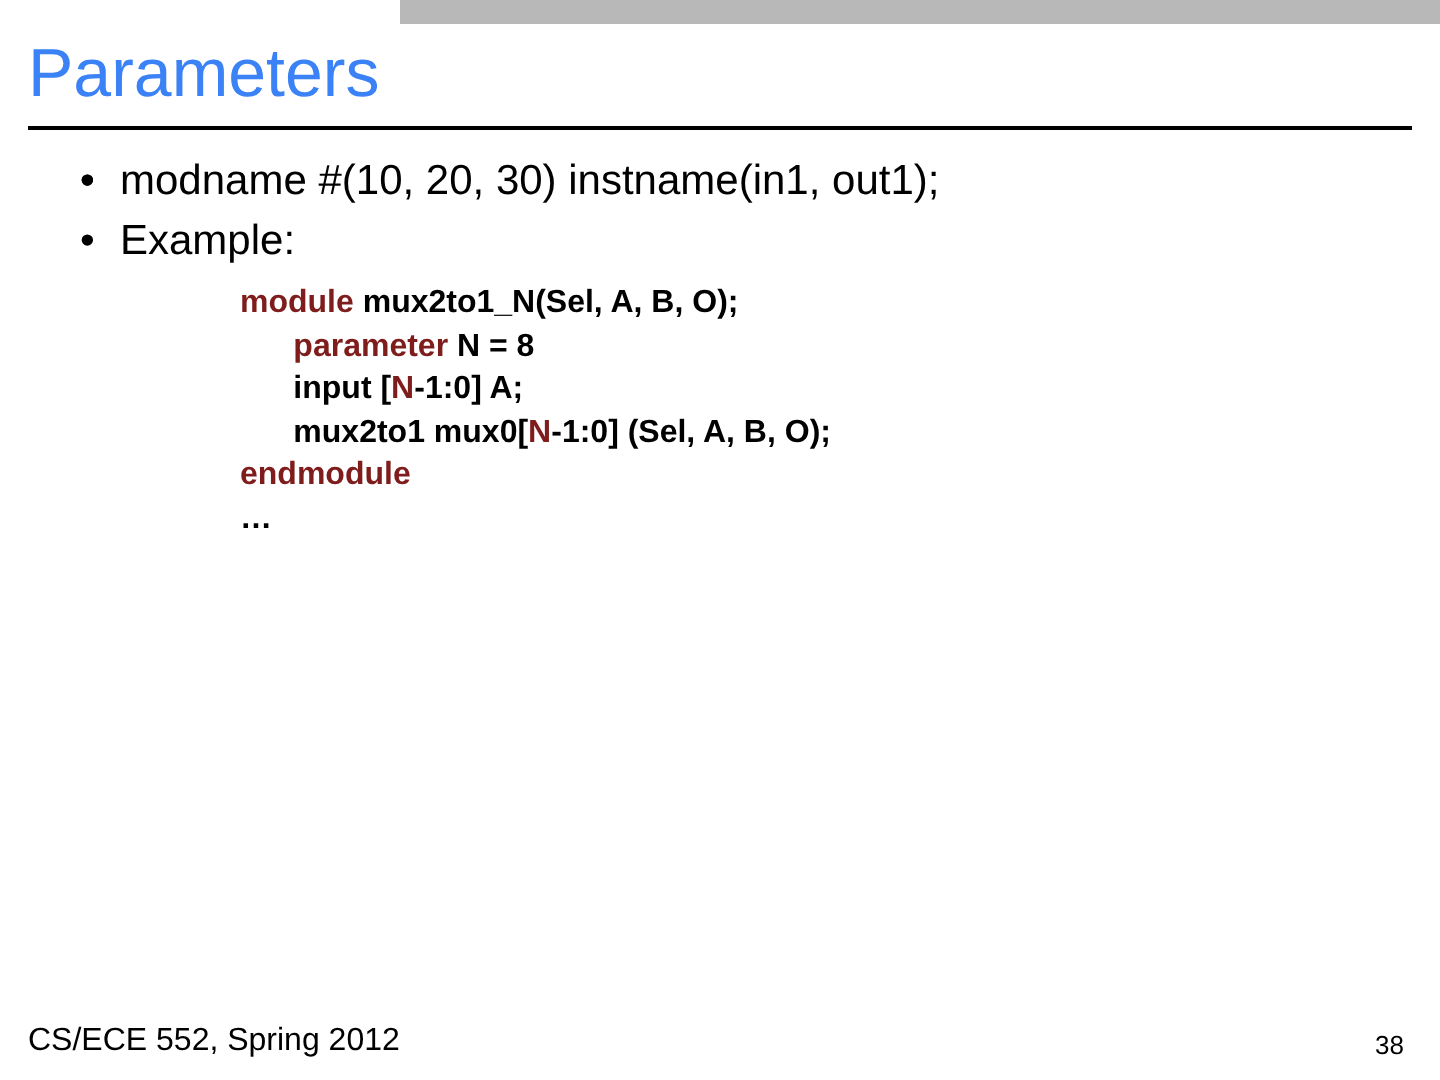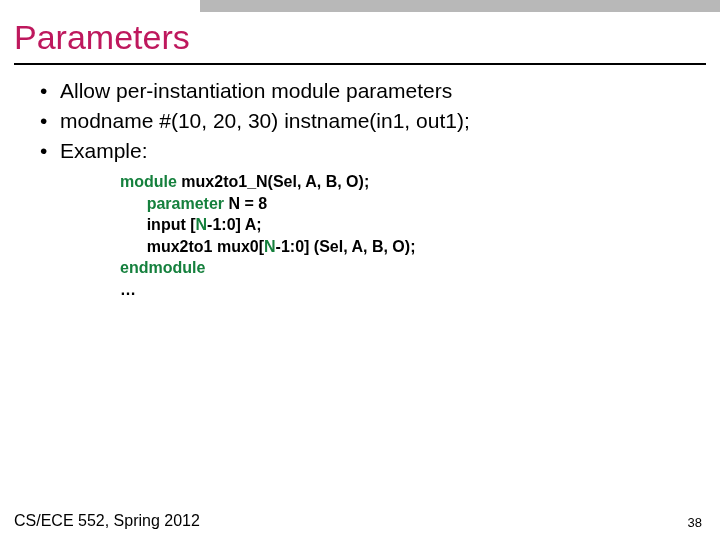--- a/index.html
+++ b/index.html
@@ -17,21 +17,21 @@
     position: absolute;
     top: 0;
     left: 200px;
     right: 0;
     height: 12px;
     background: #b8b8b8;
   }
   .title {
     font-size: 34px;
     font-weight: normal;
-    color: #be185d;
+    color: #3b82f6;
     margin: 18px 0 6px 14px;
   }
   .hr {
     border: none;
     border-top: 2px solid #000;
     margin: 0 14px 14px 14px;
   }
   ul.lvl1 {
     margin: 0 30px 0 40px;
     padding: 0;
@@ -66,21 +66,21 @@
     top: 0;
   }
   .code-block {
     margin: 8px 0 0 120px;
     font-family: Arial, Helvetica, sans-serif;
     font-size: 16px;
     line-height: 1.35;
     font-weight: bold;
   }
   .code-block div { white-space: pre; }
-  .kw-red { color: #15803d; font-weight: bold; }
+  .kw-red { color: #7f1d1d; font-weight: bold; }
   .kw-teal { color: #009999; font-weight: bold; }
   .footer-left {
     position: absolute;
     left: 14px;
     bottom: 10px;
     font-size: 16px;
   }
   .footer-right {
     position: absolute;
     right: 18px;
@@ -92,21 +92,20 @@
 </head>
 <body>
 
 <div class="topbar"></div>
 
 <div class="title">Parameters</div>
 <hr class="hr">
 
 <ul class="lvl1">
   <li>
-    <span>Allow per-instantiation module parameters</span>
   </li>
   <li>
     <span>modname #(10, 20, 30) instname(in1, out1);</span>
   </li>
   <li>
     <span>Example:</span>
   </li>
 </ul>
 
 <div class="code-block">

